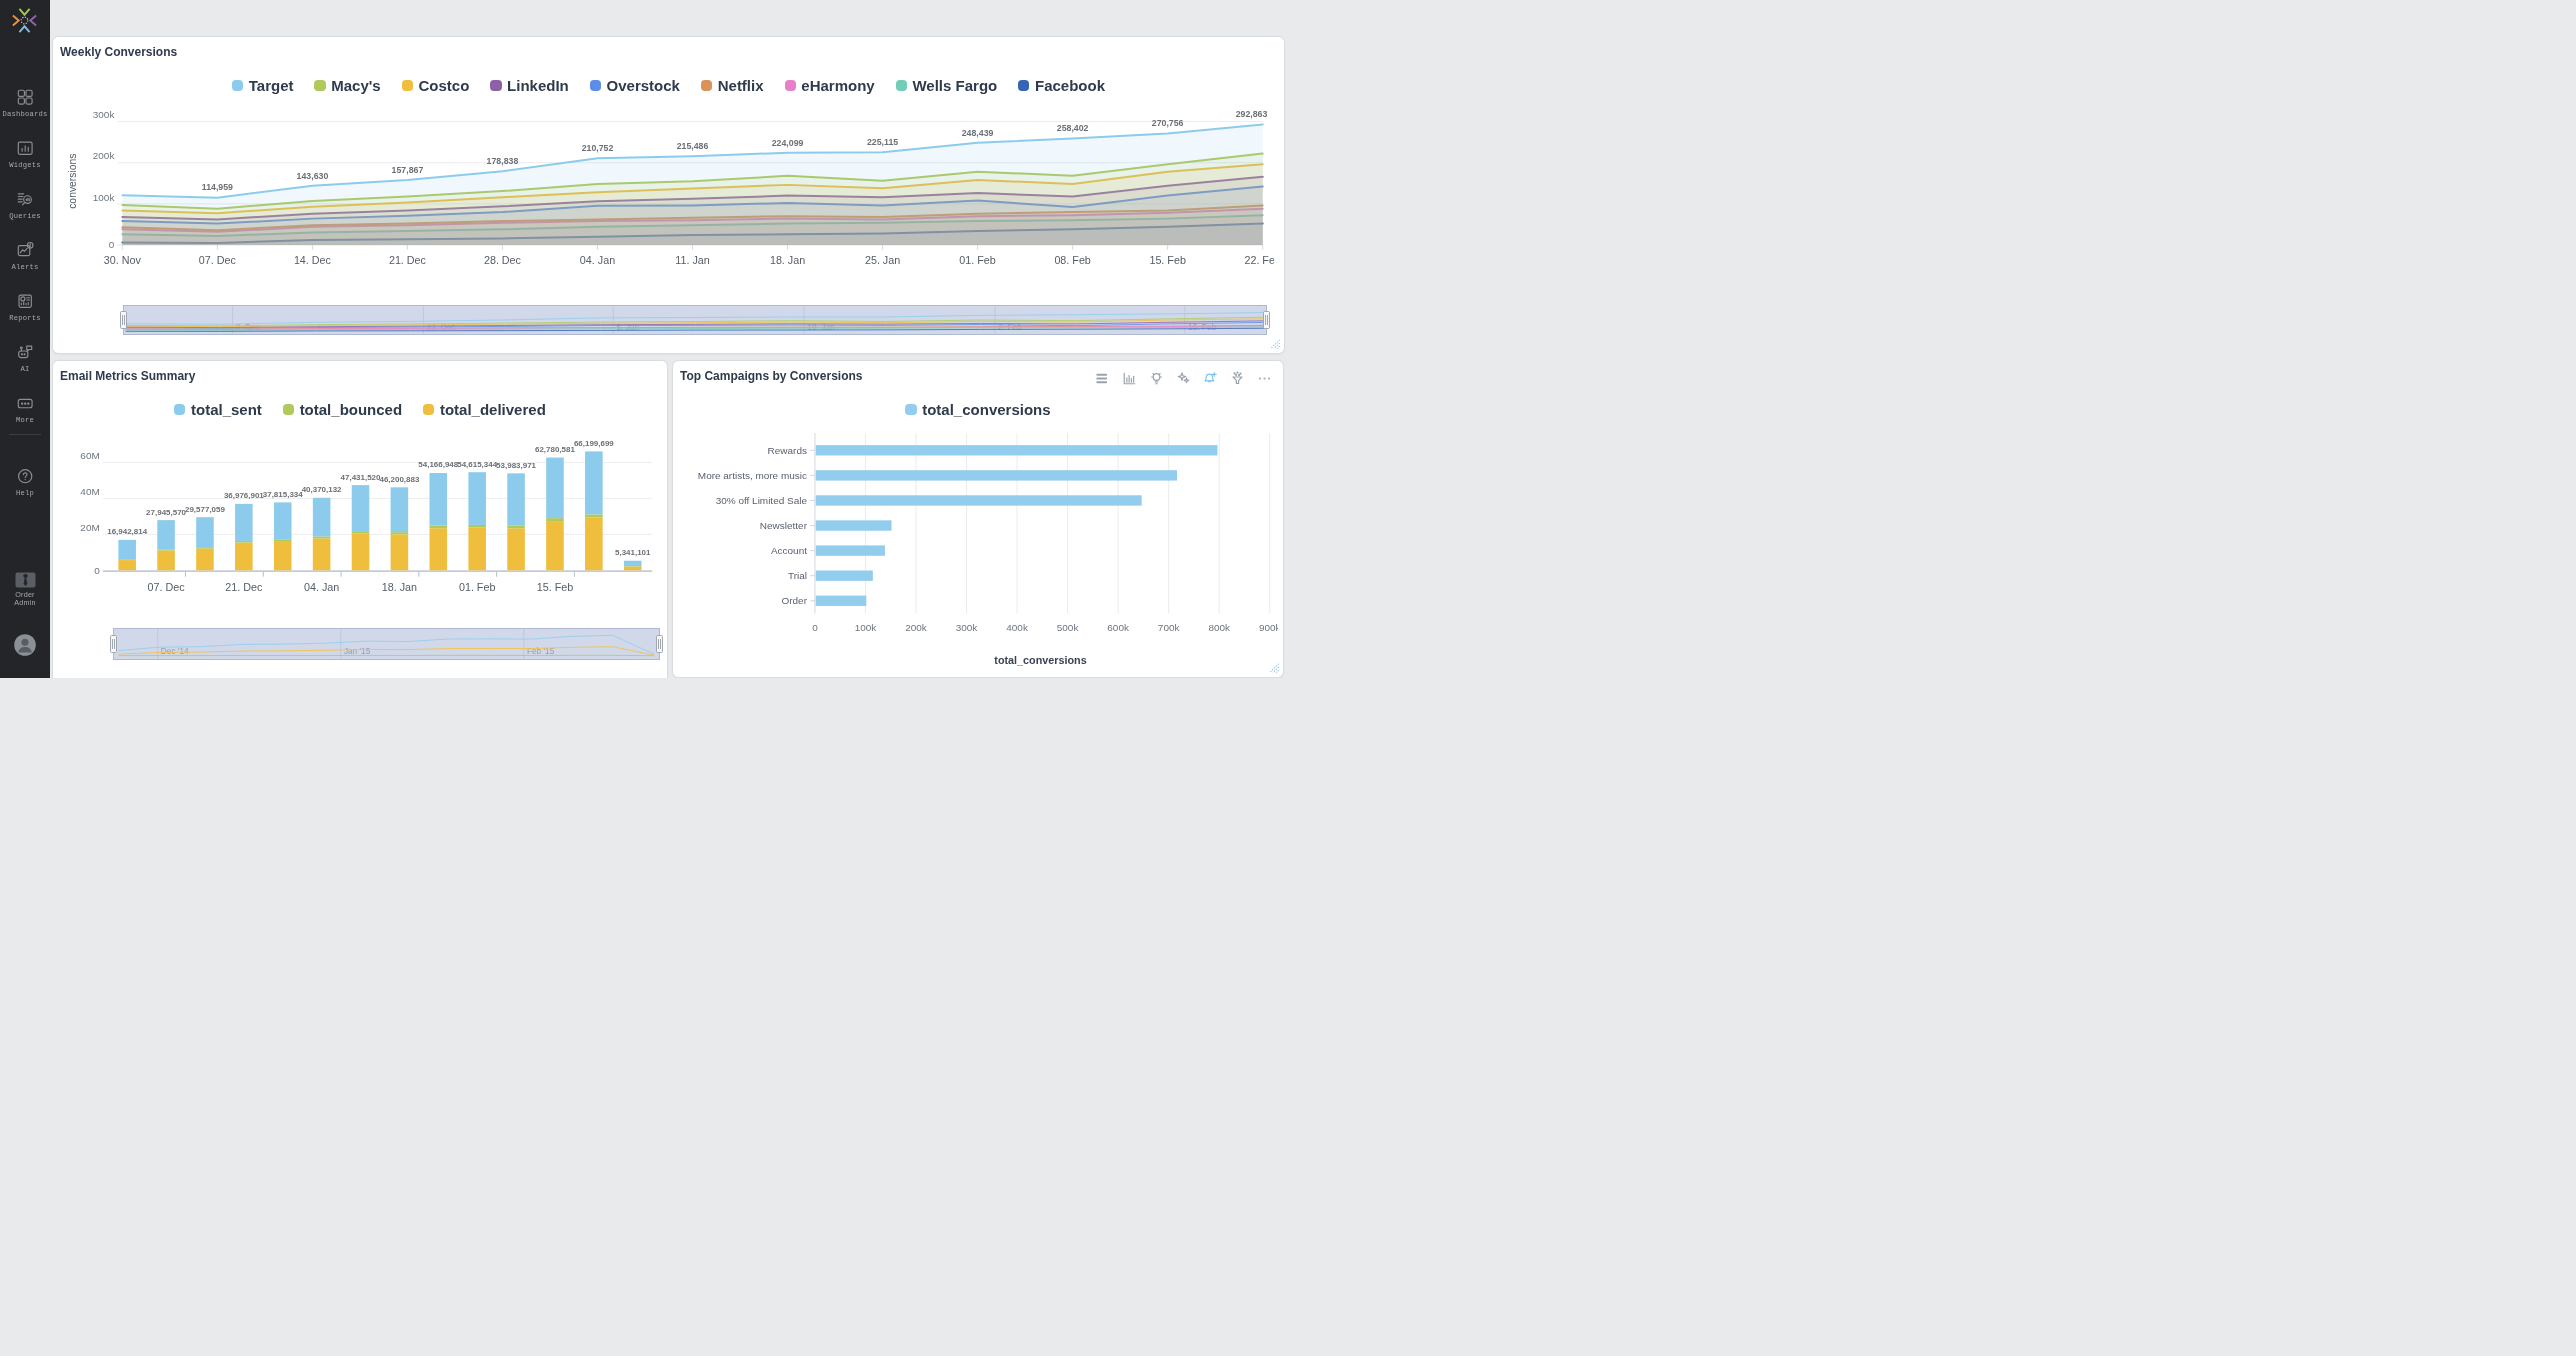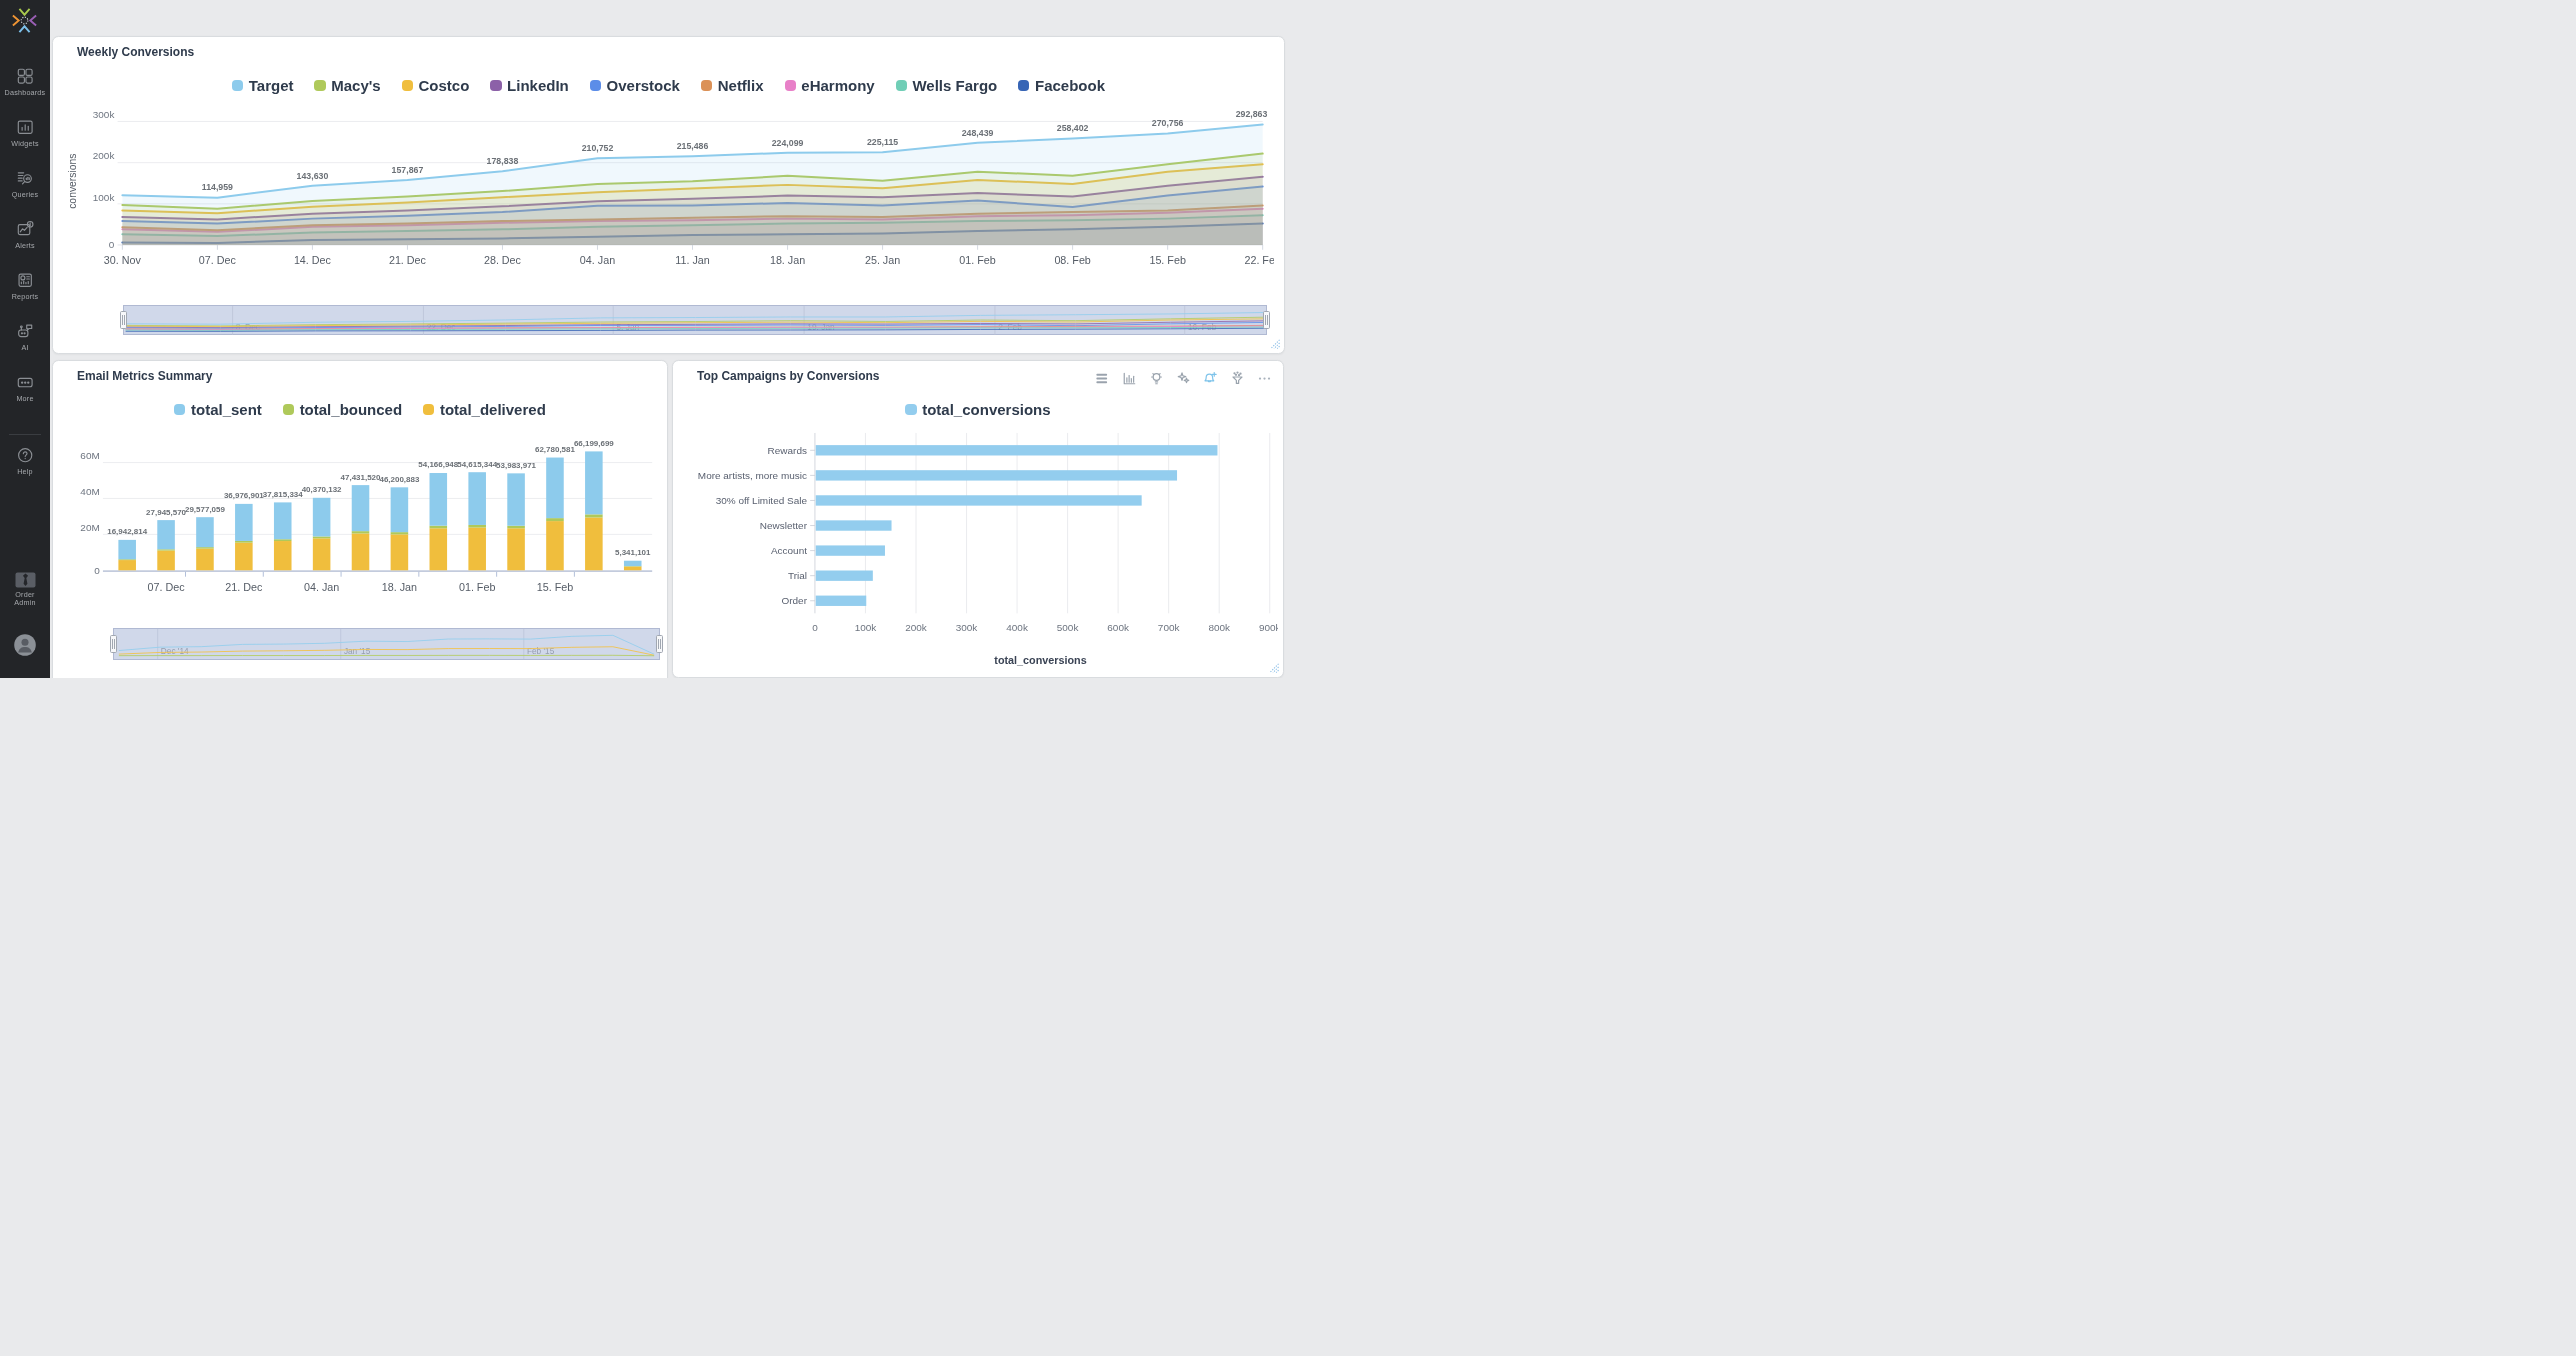--- a/index.html
+++ b/index.html
@@ -3,21 +3,21 @@
 <meta charset="utf-8">
 <style>
   * { margin:0; padding:0; box-sizing:border-box; }
   html,body { background:#e9eaec; font-family:"Liberation Sans", sans-serif; }
   #stage { position:relative; width:1288px; height:678px; overflow:hidden; background:#e9eaec; }
 
   
   #sidebar { position:absolute; left:0; top:0; width:50px; height:678px; background:#232528; z-index:5; }
   #logo { position:absolute; top:6.4px; left:10.4px; width:29px; height:29px; cursor:pointer; }
   #sidebar-items { position:absolute; top:67px; left:0; width:50px; }
-  .sb-item { height:51px; display:flex; flex-direction:column; align-items:center; justify-content:flex-start; gap:3.2px; cursor:pointer; }
+  .sb-item { height:51px; display:flex; flex-direction:column; align-items:center; justify-content:flex-end; gap:3.2px; cursor:pointer;font-family:Liberation Mono, monospace; }
   .sb-item svg { width:18.4px; height:18.4px; stroke:#8b8f94; fill:none; stroke-width:1.5; stroke-linecap:round; stroke-linejoin:round; }
   .sb-label { font-size:7.2px; color:#a6a9ad; letter-spacing:0.2px; text-align:center; line-height:8px; }
   .sb-divider { position:absolute; top:434px; left:8.8px; width:32px; height:0.8px; background:#3a3d41; }
   #sb-help { position:absolute; top:446px; left:0; width:50px; }
   #sb-admin { position:absolute; top:572px; left:0; width:50px; display:flex; flex-direction:column; align-items:center; gap:3.2px; cursor:pointer; }
   #sb-avatar { position:absolute; top:633px; left:12.8px; width:24px; height:24px; cursor:pointer; }
 
   
   #topbar { position:absolute; left:50px; top:0; width:1238px; height:31px; background:#ffffff; border-bottom:0.8px solid #e2e4e7; z-index:4; }
   #dash-select { position:absolute; left:4.8px; top:2.4px; width:275px; height:26px; background:#f7d54b; padding:3.2px; cursor:pointer; }
@@ -34,21 +34,21 @@
   #search-input::placeholder { color:#9aa6b2; }
   #tb-filter { position:absolute; left:1168px; top:7.2px; width:16px; height:16px; cursor:pointer; }
   #tb-filter svg { width:16px; height:16px; stroke:#5b6877; fill:none; stroke-width:1.5; stroke-linejoin:round; }
   #tb-more { position:absolute; left:1200px; top:6.4px; width:21px; height:17.6px; color:#5b6877; font-size:10.4px; font-weight:bold; letter-spacing:0.8px; cursor:pointer; }
 
   
   .panel { position:absolute; background:#fff; border:0.8px solid #d9dcdf; border-radius:6.4px; box-shadow:0 0.8px 1.6px rgba(0,0,0,.04); }
   #panel-weekly   { left:52px;  top:36px;  width:1233px; height:318px; }
   #panel-email    { left:52px;  top:360px; width:616px;  height:356px; }
   #panel-campaigns{ left:672px; top:360px; width:612px;  height:318px; }
-  .ptitle { position:absolute; left:24px; top:8px; font-size:12px; font-weight:bold; color:#2f3b4c; }
+  .ptitle { position:absolute; left:7px; top:8px; font-size:12px; font-weight:bold; color:#2f3b4c; }
   .legend { position:absolute; top:40px; left:0; width:100%; display:flex; justify-content:center; gap:21px; }
   .legend-item { display:flex; align-items:center; gap:5.6px; cursor:pointer; }
   .swatch { width:11.2px; height:10.4px; border-radius:4px; }
   .legend-label { font-size:15px; font-weight:bold; color:#2f3b4c; }
   svg text { font-family:"Liberation Sans", sans-serif; }
 
   
   .nav { position:absolute; background:#cdd5e9; border:0.8px solid #aab4cf; opacity:.92; }
   .nav svg { position:absolute; left:0; top:0; }
   .handle { position:absolute; top:50%; margin-top:-8.8px; width:7.2px; height:17.6px; background:#f7f8fa; border:0.8px solid #9aa0ab; border-radius:1.6px; cursor:ew-resize; z-index:2; }

